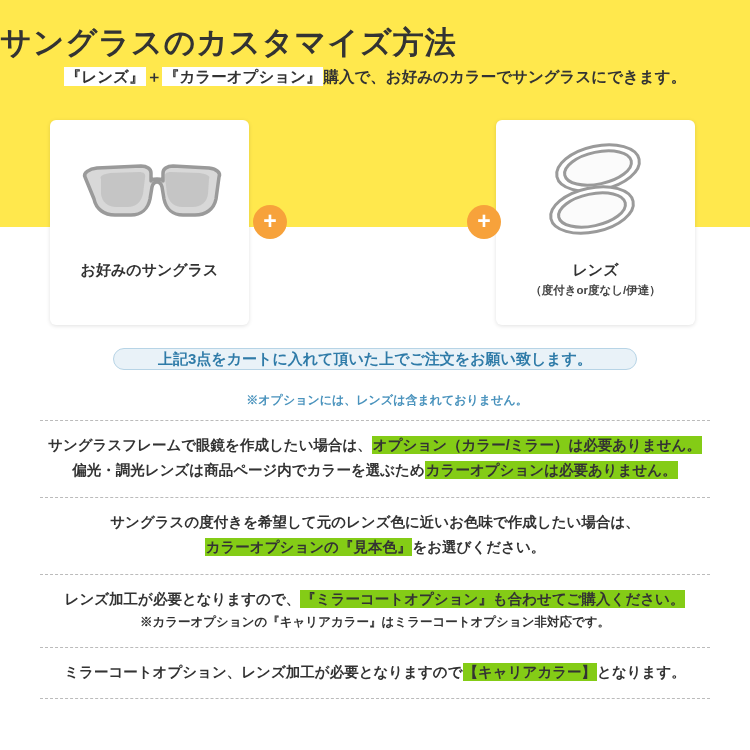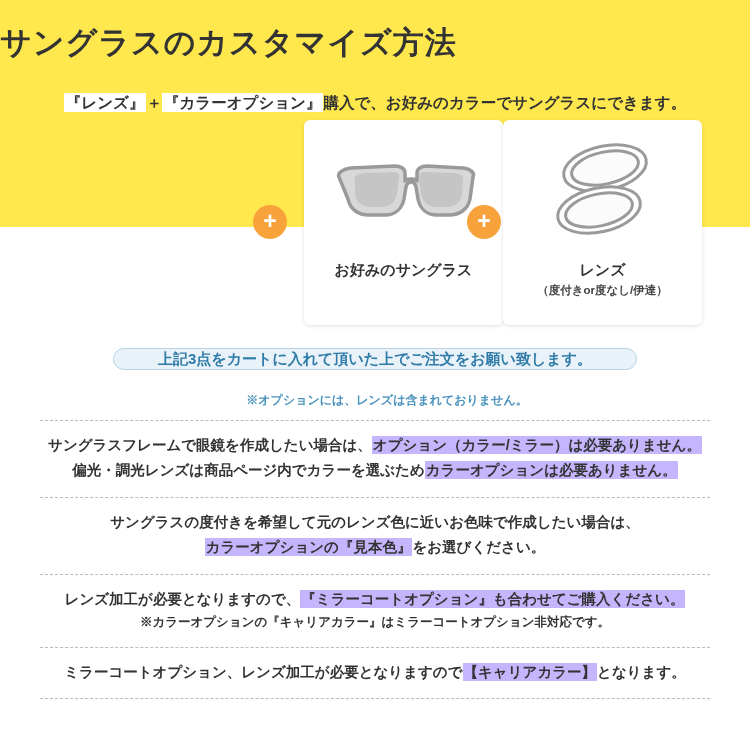--- a/index.html
+++ b/index.html
@@ -43,41 +43,41 @@
     left: 0;
     width: 750px;
     text-align: left;
     font-size: 31px;
     font-weight: bold;
     color: #333333;
     letter-spacing: 1px;
   }
   .subtitle {
     position: absolute;
-    top: 93px;
+    top: 67px;
     left: 0;
     width: 750px;
     text-align: center;
     font-size: 15.5px;
     font-weight: bold;
     color: #333333;
   }
   .hl-white {
     background: #ffffff;
     padding: 1px 2px;
   }
   
   .cards {
     position: absolute;
     top: 120px;
-    left: 57px;
+    left: 50px;
     width: 645px;
     height: 205px;
     display: flex;
-    justify-content: flex-end;
+    justify-content: space-between;
   }
   .card {
     width: 199px;
     height: 205px;
     background: #ffffff;
     border-radius: 6px;
     box-shadow: 0 1px 4px rgba(0,0,0,0.12);
     position: relative;
     display: flex;
     flex-direction: column;
@@ -164,21 +164,21 @@
     line-height: 1.75;
   }
   .note-line.small {
     font-size: 12.5px;
   }
   .divider {
     border-top: 1px dashed #bbbbbb;
     width: 100%;
   }
   .hl {
-    background: #c4b5fd;
+    background: #84cc16;
     padding: 1px 1px;
   }
   
   svg { display: block; }
 </style>
 </head>
 <body>
 
 <div class="page">
 

